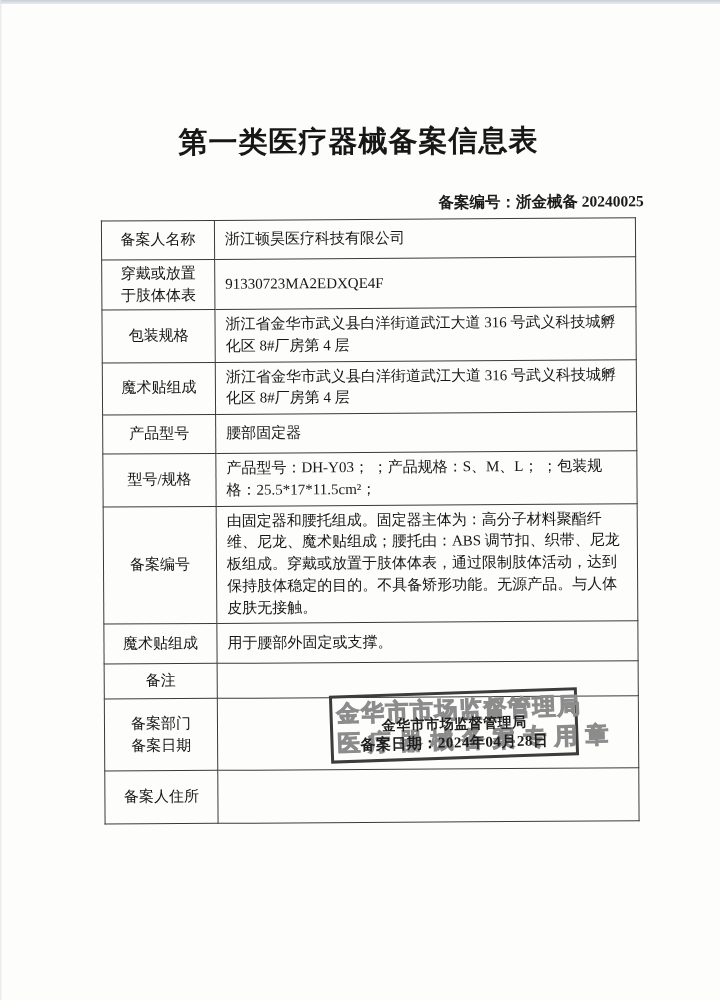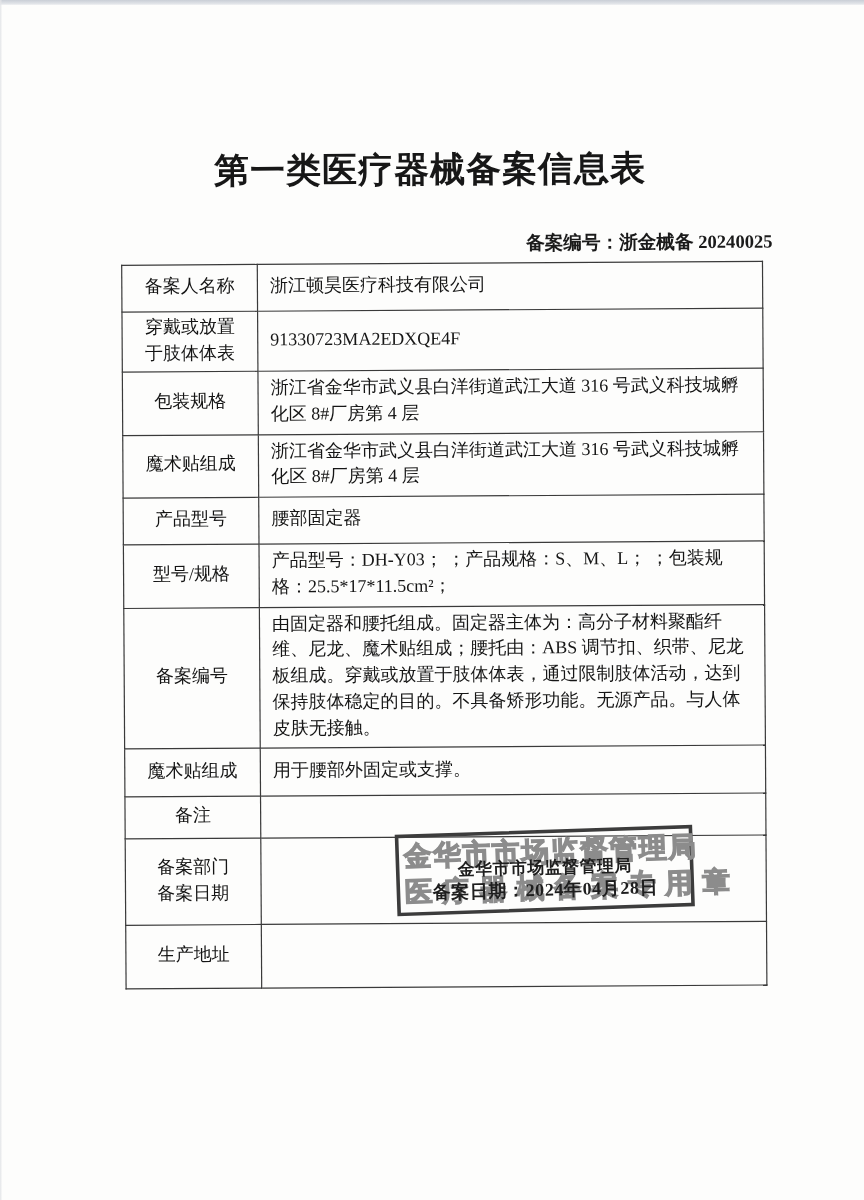--- a/index.html
+++ b/index.html
@@ -175,19 +175,19 @@
             <div class="stamp-ghost l1">金华市市场监督管理局</div>
             <div class="stamp-ghost l2">医疗器械备案专用章</div>
             <div class="stamp-overlay">
               <div class="ol1">金华市市场监督管理局</div>
               <div class="ol2">备案日期：2024年04月28日</div>
             </div>
           </div>
         </td>
       </tr>
       <tr class="r11">
-        <td class="label">生产地址</td>
+        <td class="label">备案人住所</td>
         <td class="value"></td>
       </tr>
     </tbody>
   </table>
 
 </div>
 
 </body></html>

